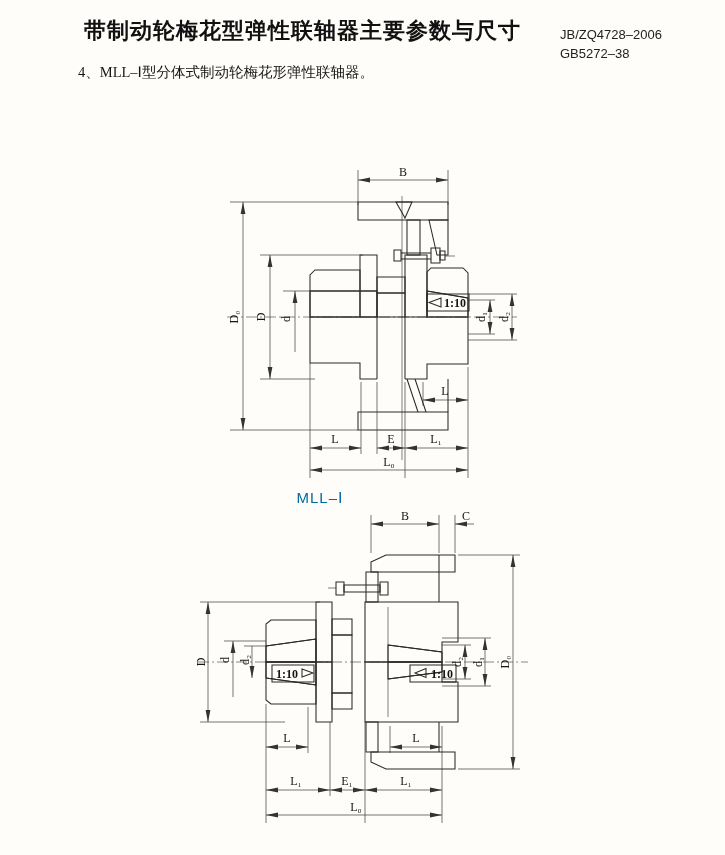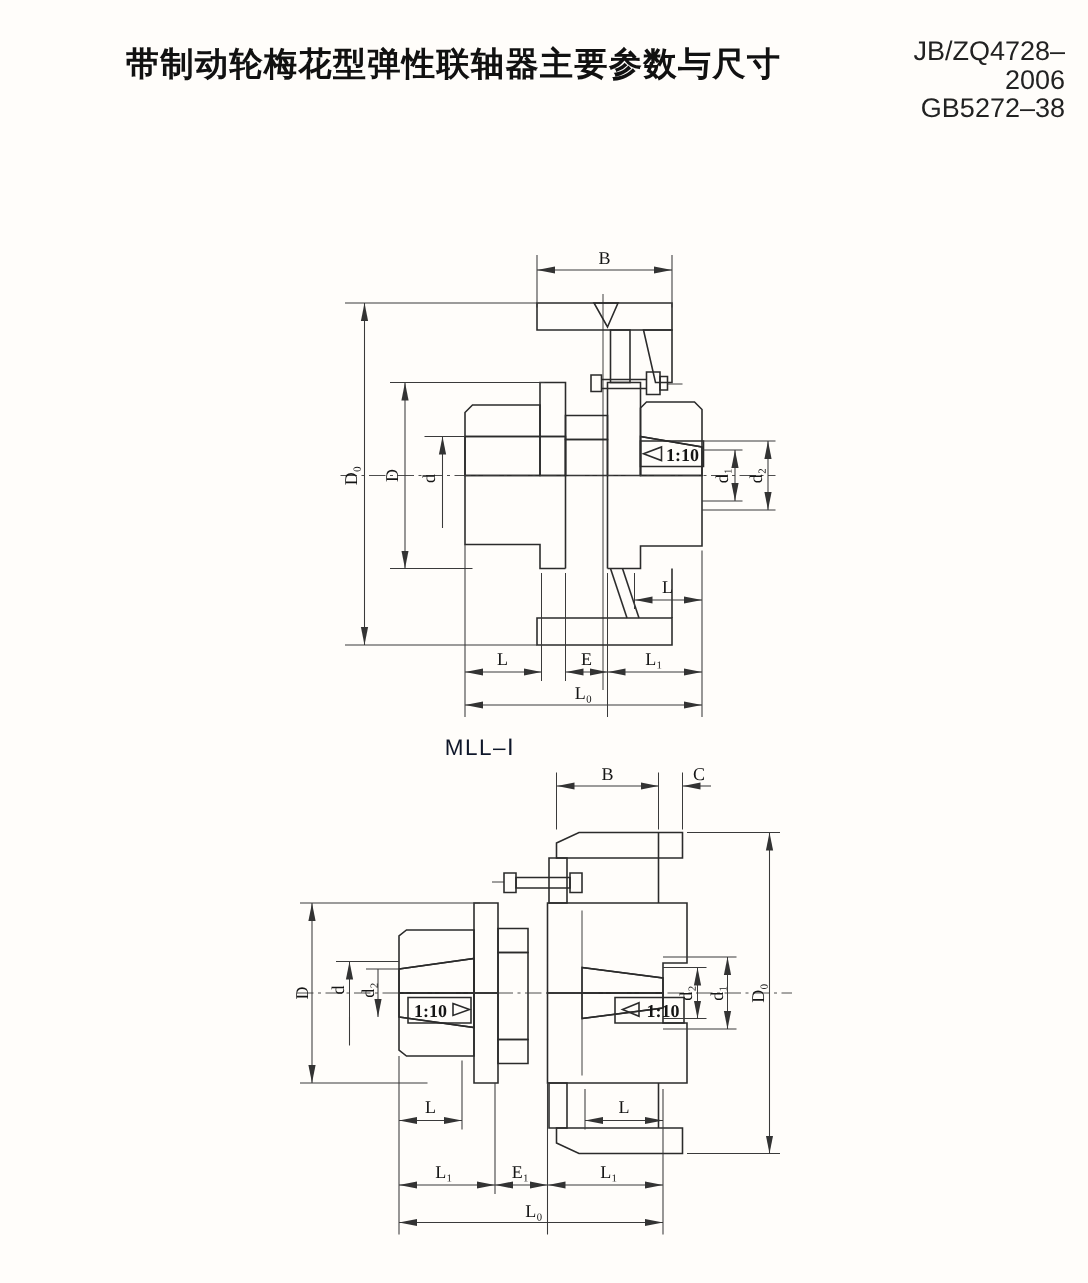--- a/index.html
+++ b/index.html
@@ -3,37 +3,37 @@
 <meta charset="utf-8">
 <style>
   html,body{margin:0;padding:0;}
   body{
     width:725px;height:855px;position:relative;overflow:hidden;
     background:#fffdfa;color:#1c1c1c;
     font-family:"Liberation Serif",serif;
   }
   .abs{position:absolute;}
   .page-title{
-    left:84px;top:28px;width:470px;
+    left:84px;top:16px;width:470px;
     font-family:"Liberation Sans",sans-serif;
     font-weight:bold;font-size:22px;letter-spacing:1px;color:#111;
   }
   .standards{
-    left:580px;top:25px;width:130px;text-align:right;
+    left:560px;top:25px;width:130px;text-align:left;
     font-family:"Liberation Sans",sans-serif;
-    font-size:18px;color:#222;line-height:19px;
+    font-size:13px;color:#222;line-height:19px;
   }
   .notes{
     left:78px;top:61px;width:560px;
     font-size:14.5px;line-height:22px;color:#161616;
   }
   .fig{position:absolute;}
   .caption{
     font-family:"Liberation Sans",sans-serif;
-    font-size:15px;letter-spacing:1px;color:#0f172a;text-align:center;
+    font-size:15px;letter-spacing:1px;color:#0369a1;text-align:center;
   }
   
   svg line, svg path, svg rect, svg polygon{vector-effect:non-scaling-stroke;}
   .obj line,.obj path,.obj rect,.obj polygon{stroke:#2b2b2b;stroke-width:1.05;fill:none;}
   .obj .nofill{fill:none;}
   .dim line{stroke:#3a3a3a;stroke-width:0.7;}
   svg text{font-family:"Liberation Serif",serif;fill:#151515;font-size:12px;text-anchor:middle;}
   .cl{stroke:#3a3a3a !important;stroke-width:0.6 !important;stroke-dasharray:11 3 2 3;}
   .thin{stroke-width:0.6 !important;}
 </style>
@@ -41,20 +41,21 @@
 <body>
 
 <div class="abs page-title">带制动轮梅花型弹性联轴器主要参数与尺寸</div>
 
 <div class="abs standards">
   <div>JB/ZQ4728–2006</div>
   <div>GB5272–38</div>
 </div>
 
 <div class="abs notes">
+  <div>4、MLL–Ⅰ型分体式制动轮梅花形弹性联轴器。</div>
 </div>
 
 <svg class="fig" style="left:215px;top:160px" width="310" height="332" viewBox="0 0 310 332">
   <defs>
     <pattern id="f1h" width="6" height="6" patternUnits="userSpaceOnUse" patternTransform="rotate(-45)">
       <line x1="3" y1="0" x2="3" y2="6" stroke="#4a4a4a" stroke-width="0.7"></line>
     </pattern>
     <pattern id="f1x" width="7" height="7" patternUnits="userSpaceOnUse">
       <path d="M0,0 L7,7 M7,0 L0,7" stroke="#4a4a4a" stroke-width="0.7" fill="none"></path>
     </pattern>

